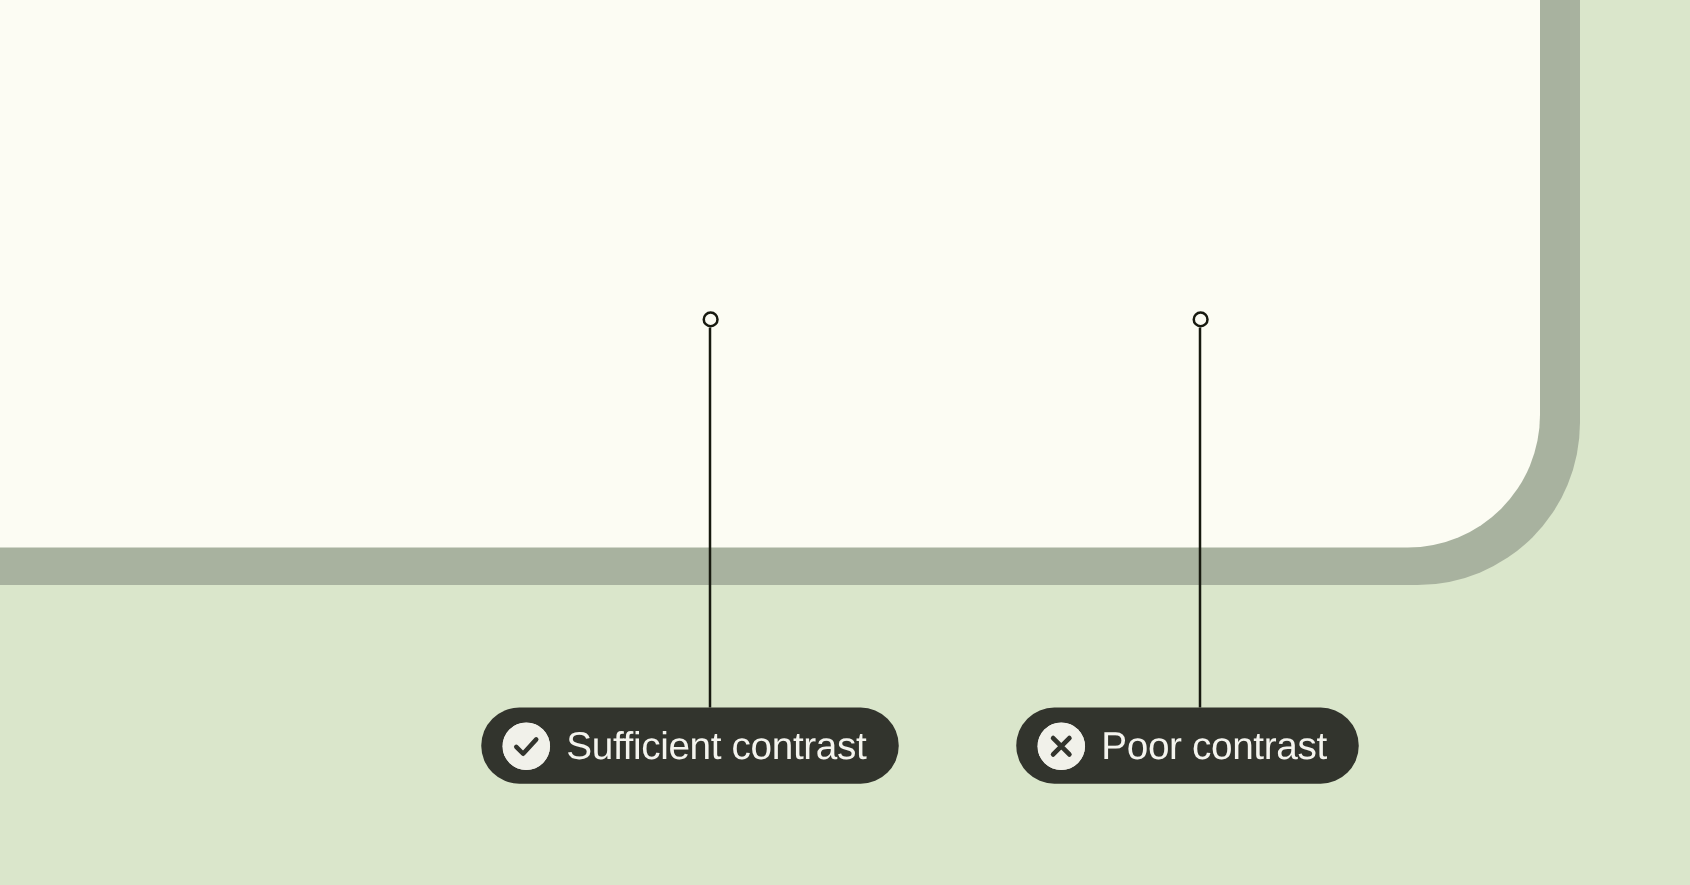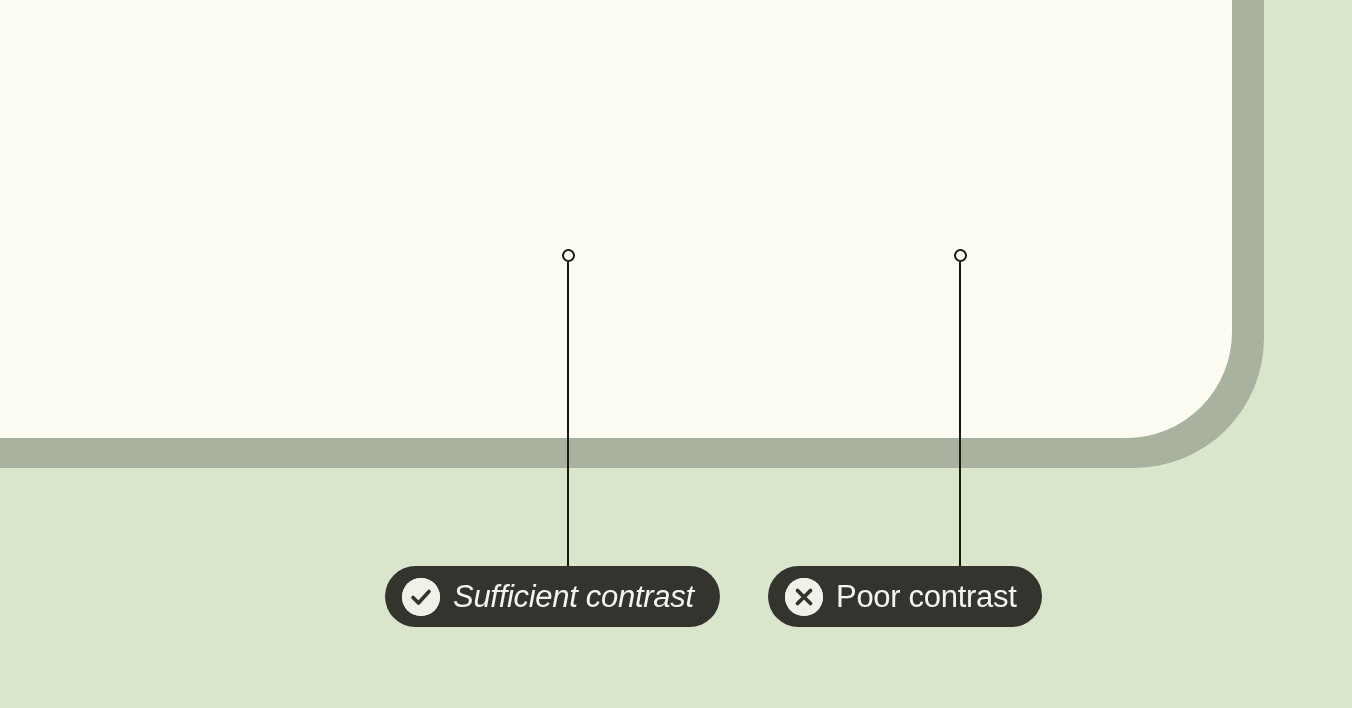--- a/index.html
+++ b/index.html
@@ -67,22 +67,22 @@
     padding:0 26px 0 17px;
     border-radius:999px;
     background:#32342d;
     color:#f4f4ee;
     font-size:31px;
     letter-spacing:-0.3px;
     line-height:1;
     white-space:nowrap;
     box-sizing:border-box;
   }
-  .badge-sufficient{left:385px;font-style:italic;}
-  .badge-poor{left:768px;}
+  .badge-sufficient{left:385px;}
+  .badge-poor{left:813px;}
 
   .badge-icon{
     width:38px;height:38px;
     flex:0 0 38px;
     border-radius:50%;
     background:#f1f1ea;
     display:flex;
     align-items:center;
     justify-content:center;
   }

